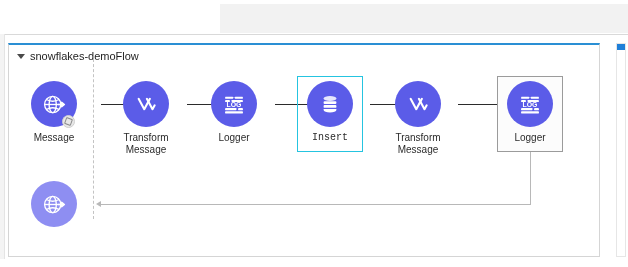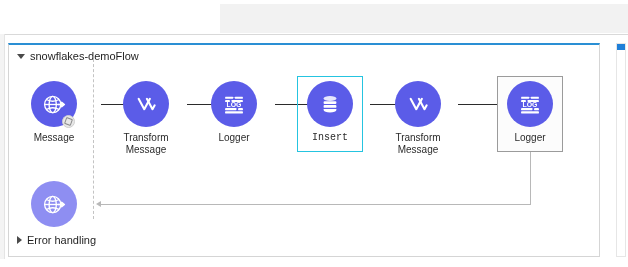--- a/index.html
+++ b/index.html
@@ -387,24 +387,20 @@
           <ellipse cx="13" cy="15" rx="4" ry="9"></ellipse>
           <line x1="4" y1="15" x2="22" y2="15"></line>
           <path d="M6 9.5 C10 12, 16 12, 20 9.5"></path>
           <path d="M6 20.5 C10 18, 16 18, 20 20.5"></path>
         </g>
         <path d="M19 15 L25 15 M23 12.5 L26 15 L23 17.5 Z" fill="#ffffff" stroke="#ffffff" stroke-width="1.6" stroke-linejoin="round"></path>
       </svg>
     </div>
   </div>
 
-  <div class="error-handling">
-    <span class="tri-right"></span>
-    <span>Error handling</span>
-  </div>
 
 </div>
 
 <div class="vscroll">
   <div class="vscroll-thumb"></div>
 </div>
 
 <div class="bottom-strip"></div>
 
 </body></html>

